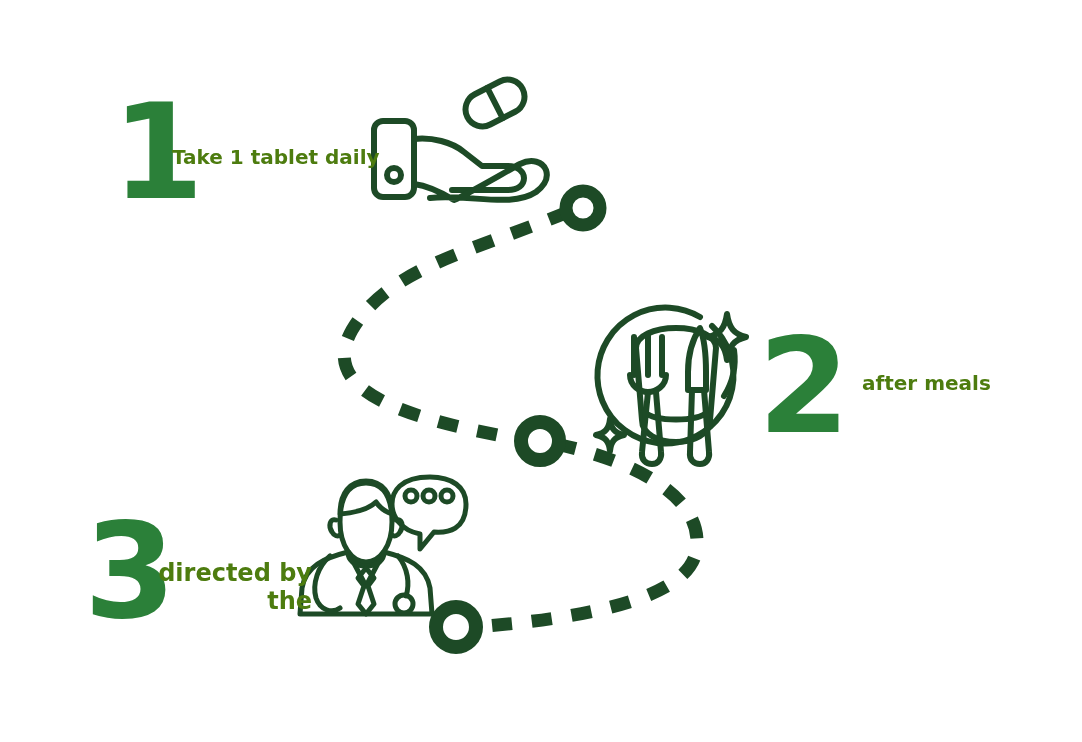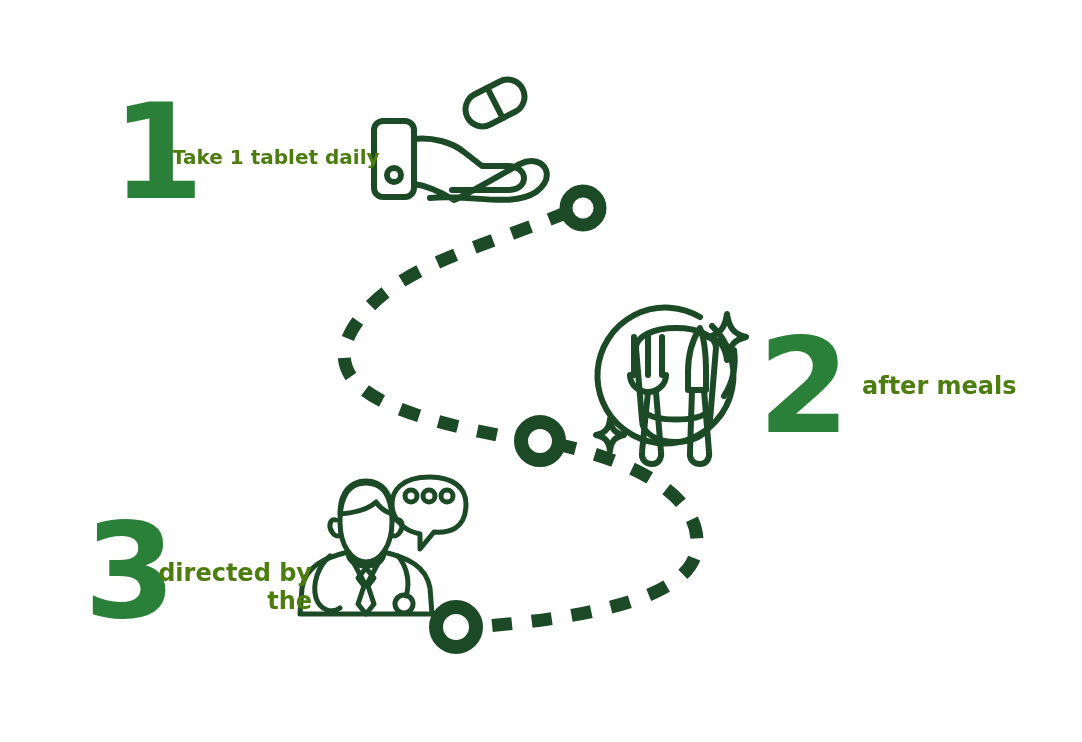--- a/index.html
+++ b/index.html
@@ -52,21 +52,21 @@
     white-space: nowrap;
   }
   #num-2 {
     left: 758px;
     top: 320px;
     font-size: 132px;
   }
   #label-2 {
     left: 862px;
     top: 372px;
-    font-size: 24px;
+    font-size: 20px;
     white-space: nowrap;
   }
   #num-3 {
     left: 84px;
     top: 505px;
     font-size: 132px;
   }
   #label-3 {
     left: 140px;
     top: 559px;

